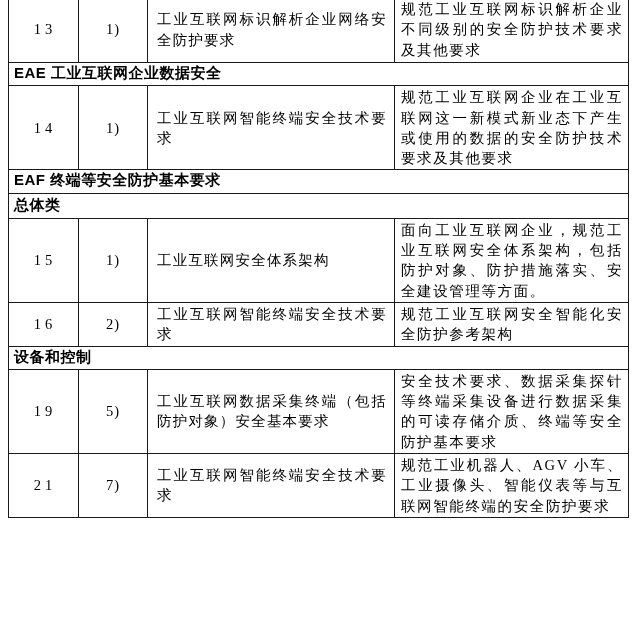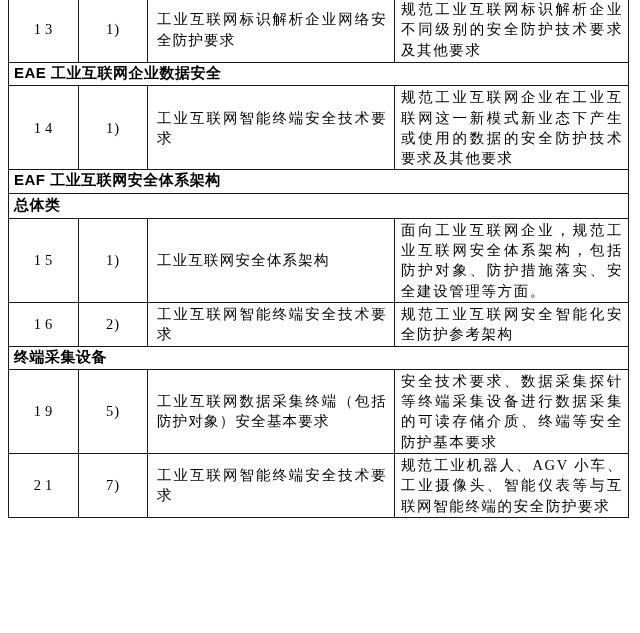--- a/index.html
+++ b/index.html
@@ -88,21 +88,21 @@
     </tr>
 
     <tr style="height:81px">
       <td class="num">14</td>
       <td class="sub">1)</td>
       <td class="title">工业互联网智能终端安全技术要求</td>
       <td class="desc">规范工业互联网企业在工业互联网这一新模式新业态下产生或使用的数据的安全防护技术要求及其他要求</td>
     </tr>
 
     <tr class="section" style="height:22px">
-      <td colspan="4">EAF 工业互联网安全体系架构</td>
+      <td colspan="4">EAF 终端等安全防护基本要求</td>
     </tr>
 
     <tr class="section" style="height:25px">
       <td colspan="4">总体类</td>
     </tr>
 
     <tr style="height:82px">
       <td class="num">15</td>
       <td class="sub">1)</td>
       <td class="title">工业互联网安全体系架构</td>
@@ -112,21 +112,21 @@
     <tr style="height:42px">
       <td class="num">16</td>
       <td class="sub">2)</td>
       <td class="title">工业互联网智能终端安全技术要求</td>
       <td class="desc">规范工业互联网安全智能化安全防护参考架构</td>
     </tr>
 
 
 
     <tr class="section" style="height:23px">
-      <td colspan="4">终端采集设备</td>
+      <td colspan="4">设备和控制</td>
     </tr>
 
     <tr style="height:82px">
       <td class="num">19</td>
       <td class="sub">5)</td>
       <td class="title">工业互联网数据采集终端（包括防护对象）安全基本要求</td>
       <td class="desc">安全技术要求、数据采集探针等终端采集设备进行数据采集的可读存储介质、终端等安全防护基本要求</td>
     </tr>
 
 

